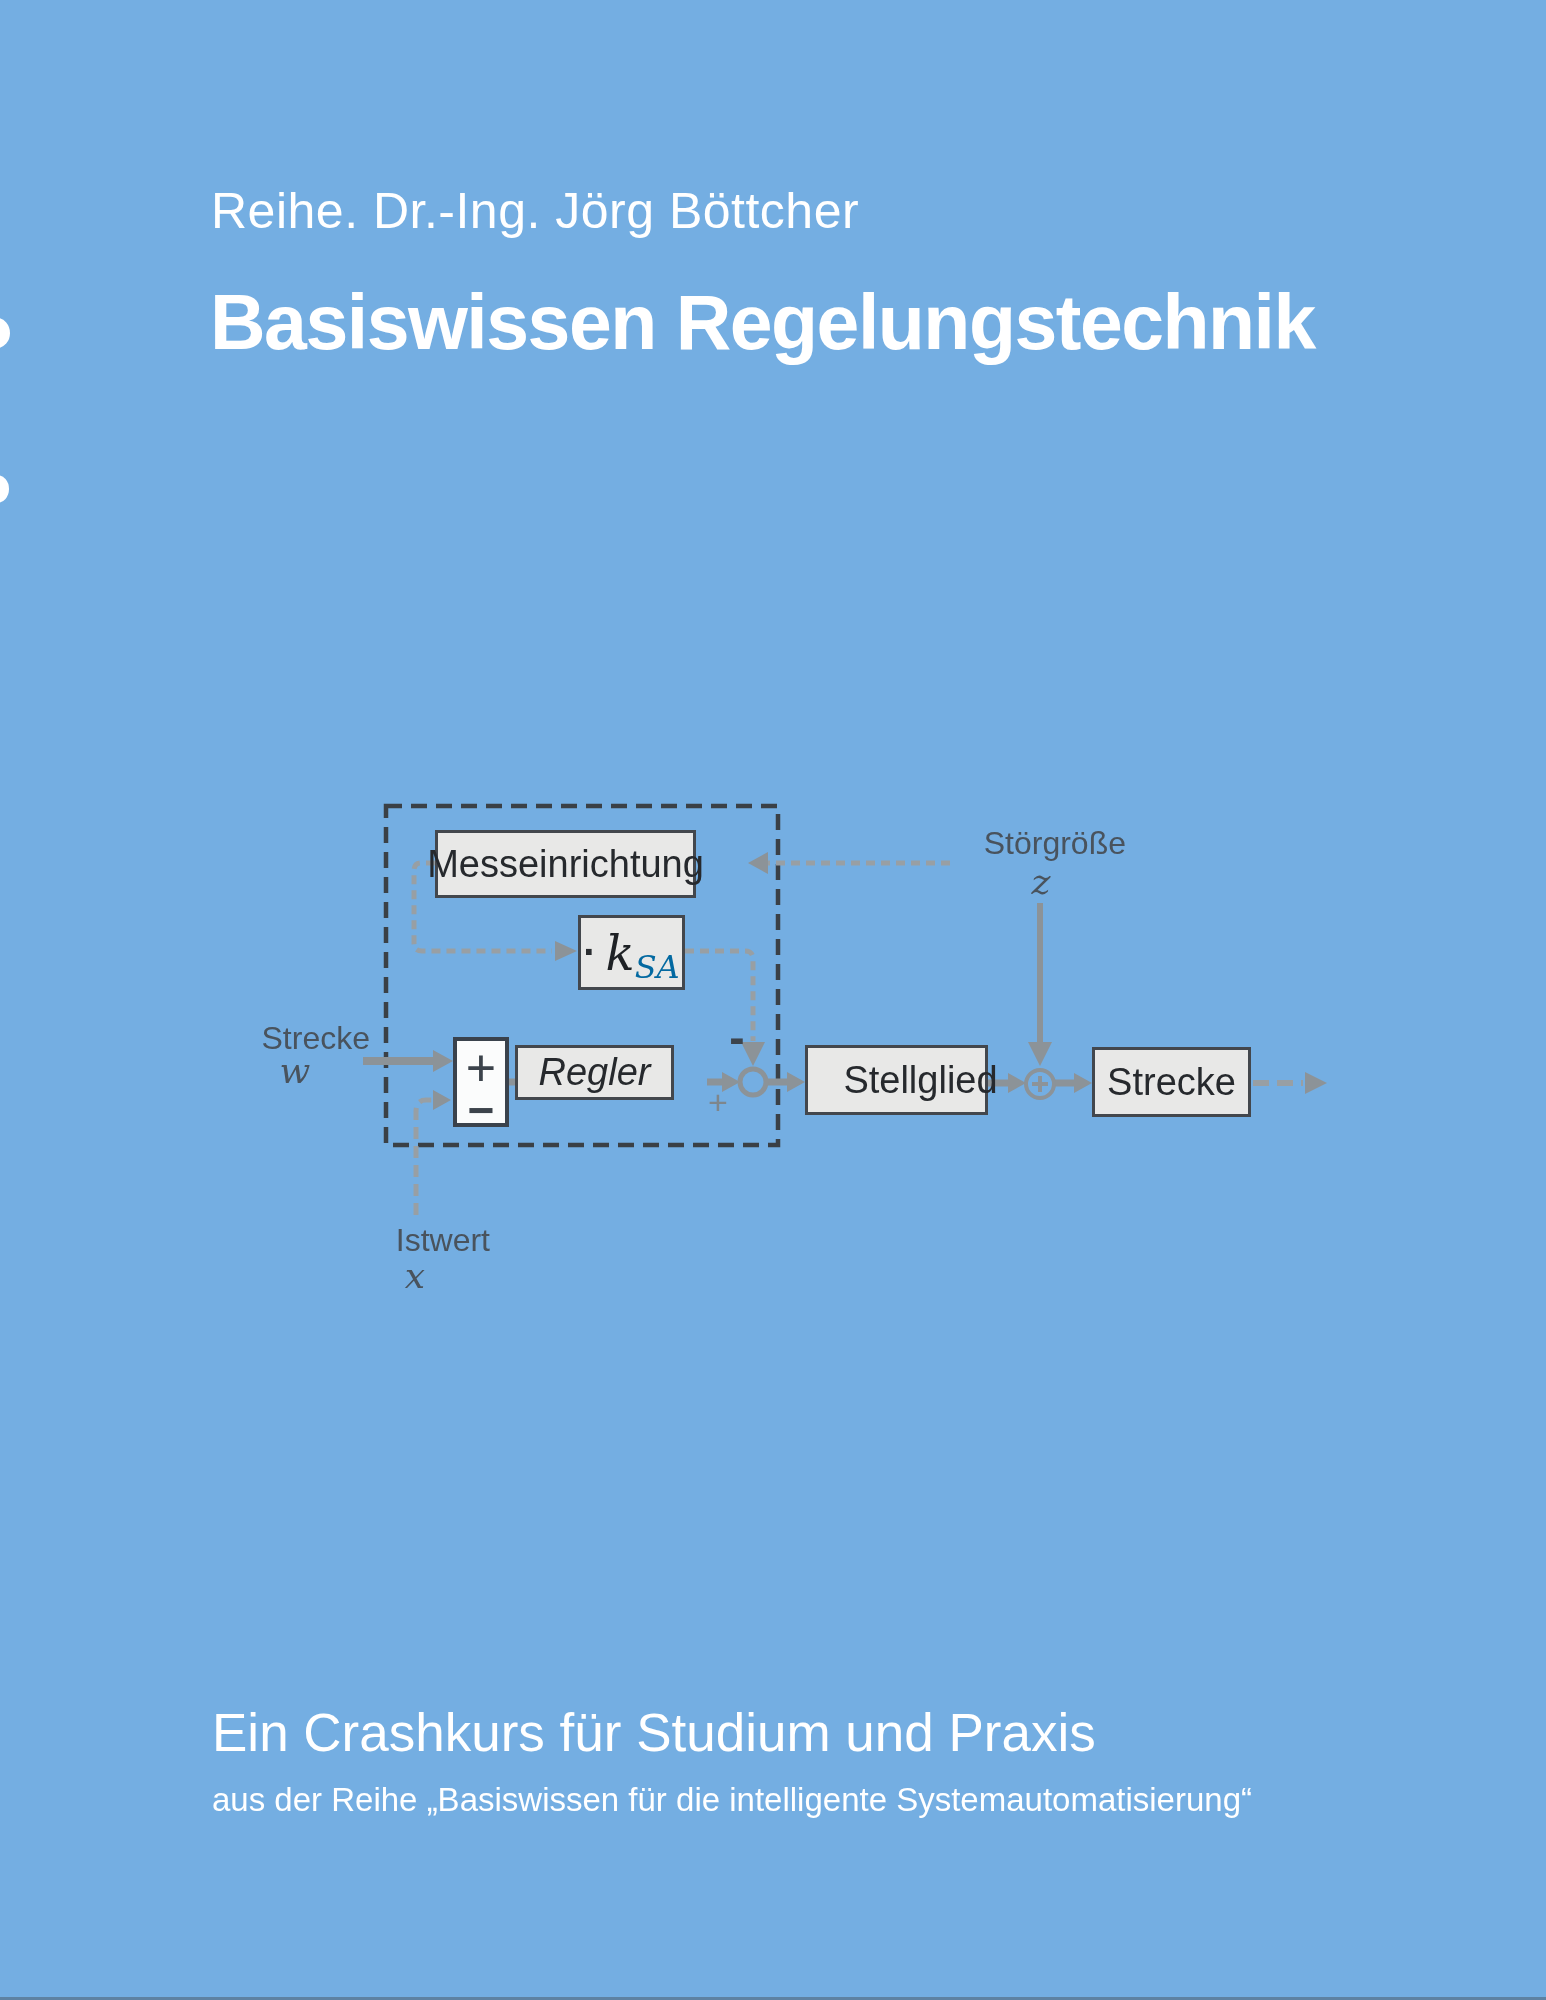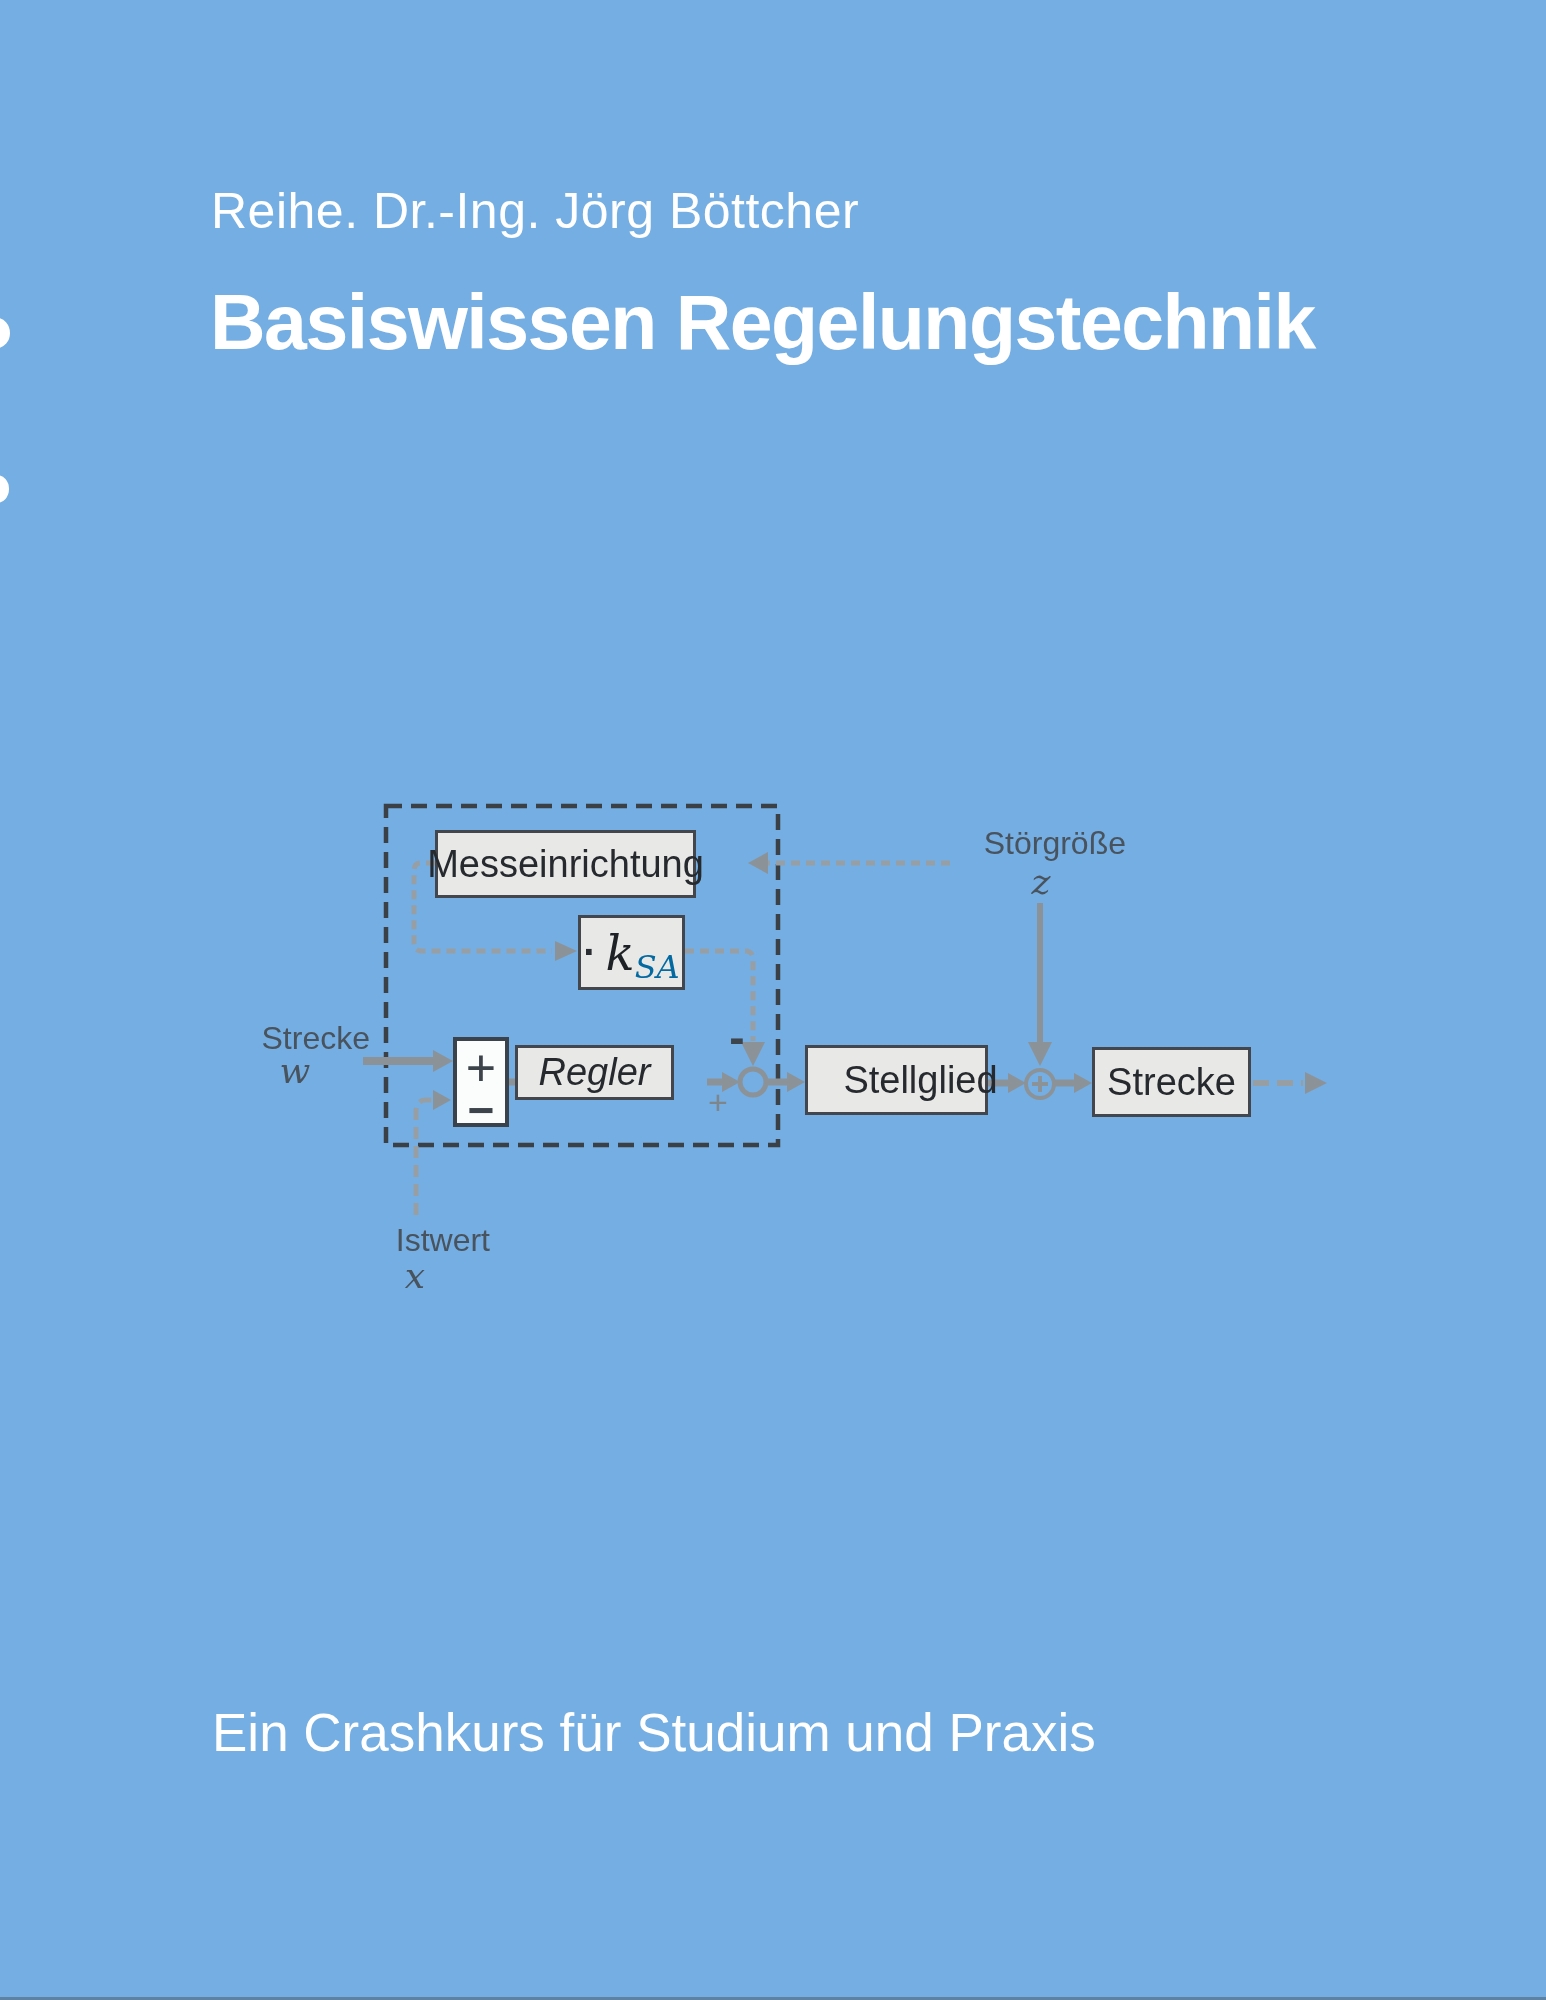--- a/index.html
+++ b/index.html
@@ -90,20 +90,21 @@
   }
 </style>
 </head>
 <body>
 
 <div id="cover">
 
   <div class="abs author">Reihe. Dr.-Ing. Jörg Böttcher</div>
   <div class="abs subtitle">Ein Crashkurs für Studium und Praxis</div>
   <div class="abs title">Basiswissen Regelungstechnik</div>
+  <div class="abs seriesnote">aus der Reihe „Basiswissen für die intelligente Systemautomatisierung“</div>
 
   <svg id="diagram-svg" class="abs" width="1546" height="2000" viewBox="0 0 1546 2000">
 
     <ellipse cx="-3" cy="333" rx="13" ry="15" fill="#ffffff"></ellipse>
     <ellipse cx="-3" cy="489" rx="12" ry="14" fill="#ffffff"></ellipse>
 
     <rect x="386" y="806" width="392" height="339" fill="none" stroke="#3a4046" stroke-width="4.5" stroke-dasharray="16 9"></rect>
 
     <line x1="363" y1="1061" x2="436" y2="1061" stroke="#8c9398" stroke-width="8"></line>
     <polygon points="453,1061 433,1050 433,1072" fill="#8c9398"></polygon>

